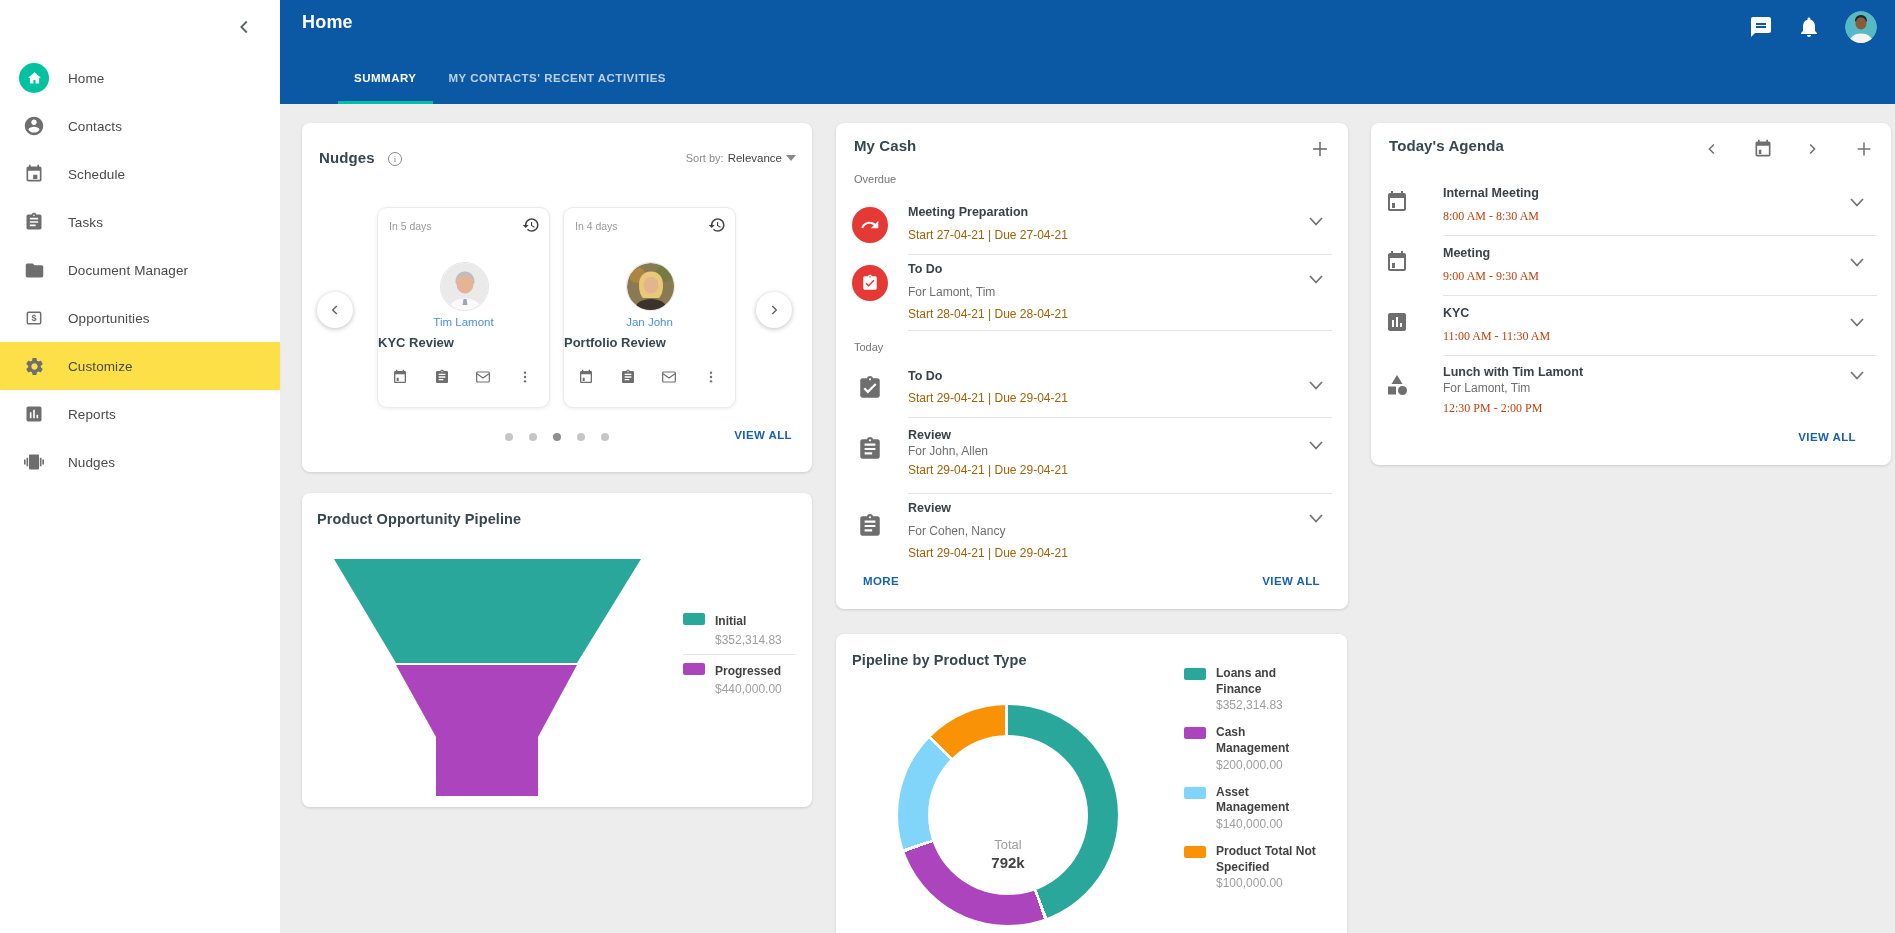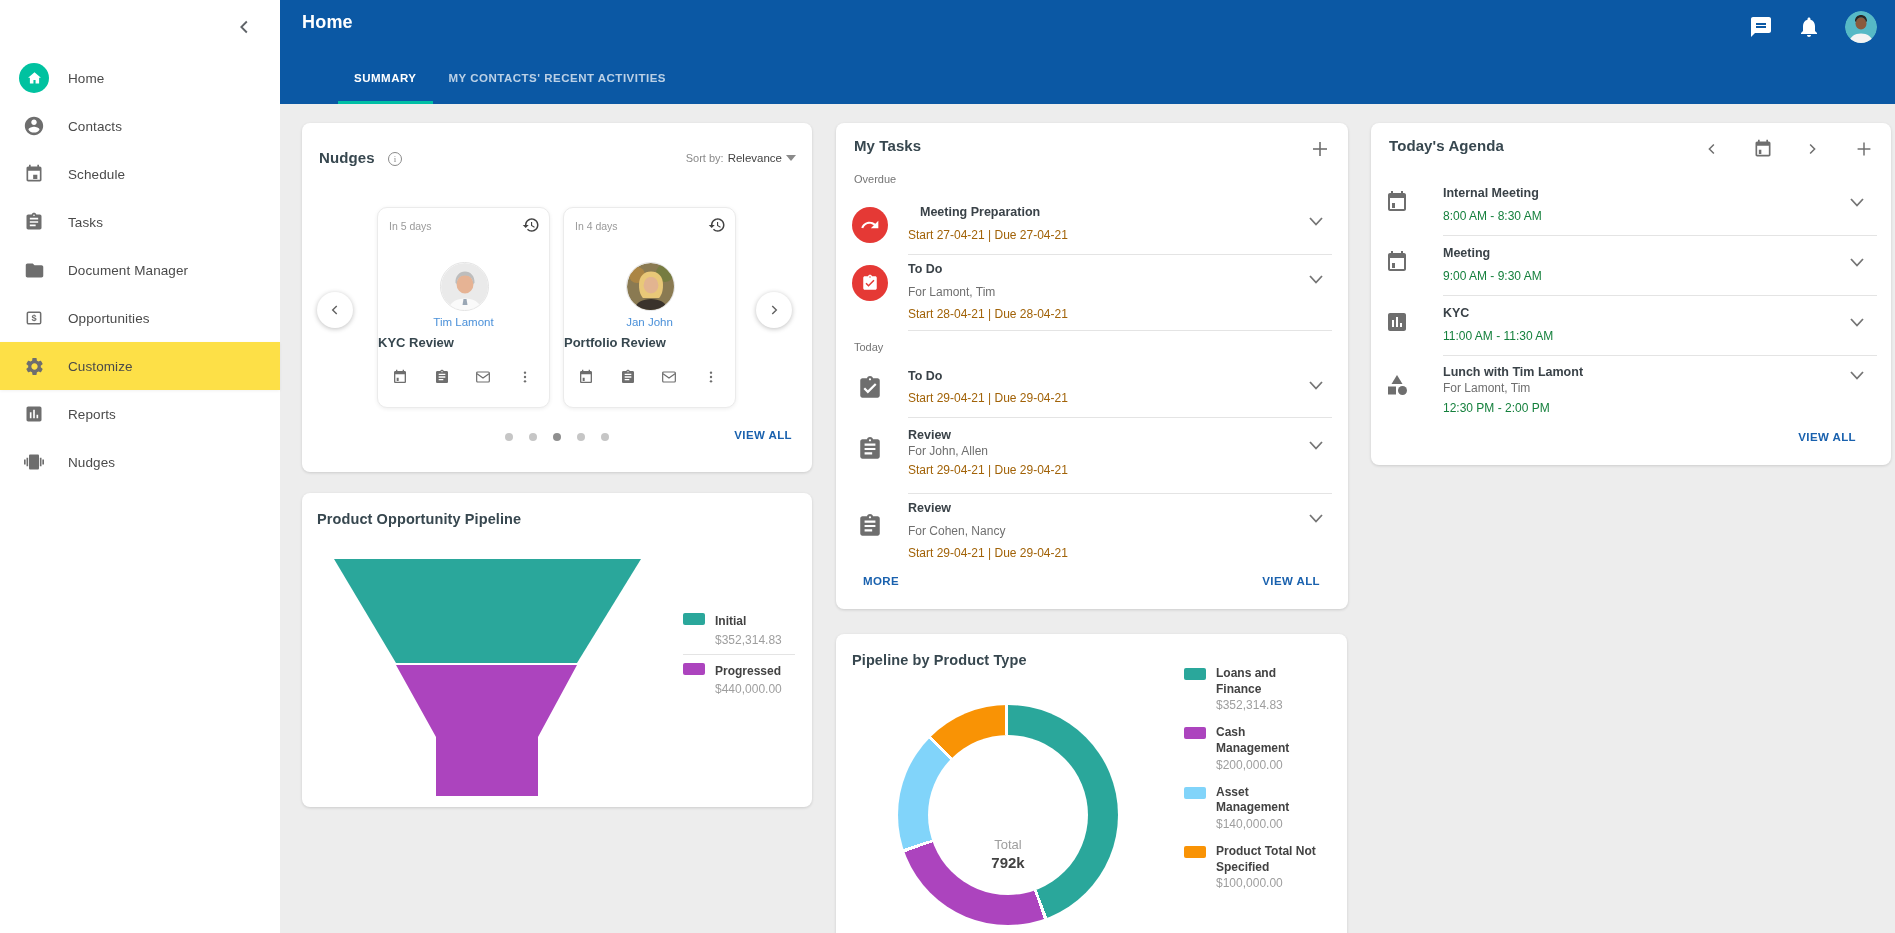--- a/index.html
+++ b/index.html
@@ -72,21 +72,21 @@
   .tasks .more { position:absolute; left:27px; top:452px; }
   .tasks .view-all { position:absolute; right:28px; top:452px; }
 
   
   .agenda { left:1091px; top:19px; width:520px; height:342px; }
   .agenda .head-title { position:absolute; left:18px; top:14px; }
   .ag-nav { position:absolute; top:14px; right:14px; display:flex; align-items:center; gap:26px; }
   .ag-nav .abtn { background:none; border:none; color:#6E6E6E; cursor:pointer; width:24px; height:24px; }
   .ag-icon { position:absolute; left:14px; color:#6E6E6E; }
   .ag-title { position:absolute; left:72px; font-size:12.5px; font-weight:bold; color:#3A4248; }
-  .ag-sub { position:absolute; left:72px; font-size:12px; color:#15803d; }
+  .ag-sub { position:absolute; left:72px; font-size:12px; color:#c2410c;font-family:Liberation Serif, serif; }
   .ag-for { position:absolute; left:72px; font-size:12px; color:#6F6F6F; }
   .agenda .view-all { position:absolute; right:35px; top:308px; }
 
   
   .funnel { left:22px; top:389px; width:510px; height:314px; }
   .funnel .head-title { position:absolute; left:15px; top:18px; font-size:14.5px; }
   .funnel-svg { position:absolute; left:0; top:0; }
   .f-legend { position:absolute; left:381px; top:112px; width:112px; }
   .leg-row { display:flex; gap:10px; padding:6px 0; }
   .leg-sw { flex:0 0 22px; height:12px; border-radius:2px; margin-top:2px; }
@@ -366,36 +366,36 @@
           <span class="dot"></span>
           <span class="dot"></span>
           <span class="dot active"></span>
           <span class="dot"></span>
           <span class="dot"></span>
         </div>
         <button class="blue-link view-all">VIEW ALL</button>
       </section>
 
       <section class="card tasks">
-        <h2 class="card-title head-title">My Tasks</h2>
+        <h2 class="card-title head-title">My Cash</h2>
         <button class="add-btn">
           <span><svg class="ic" width="24" height="24" viewBox="0 0 24 24" fill="none" stroke="currentColor" stroke-width="1.6">
                 <line x1="12" y1="5" x2="12" y2="19"></line>
                 <line x1="5" y1="12" x2="19" y2="12"></line>
               </svg></span>
         </button>
         <span class="sec-label" style="top:50px;">Overdue</span>
 
         <div>
           <span class="t-icon-circle" style="top:84px;">
             <svg class="ic" width="20" height="20" viewBox="0 0 24 24" fill="currentColor">
                 <path d="M18.4 10.6C16.55 8.99 14.15 8 11.5 8c-4.65 0-8.58 3.03-9.96 7.22L3.9 16c1.05-3.19 4.05-5.5 7.6-5.5 1.95 0 3.73.72 5.12 1.88L13 16h9V7l-3.6 3.6z"></path>
               </svg>
           </span>
-          <span class="t-title" style="top:82px;margin-left:12px;">Meeting Preparation</span>
+          <span class="t-title" style="top:82px;">Meeting Preparation</span>
           <span class="t-sub" style="top:105px;">Start 27-04-21 | Due 27-04-21</span>
           <button class="row-chev" style="top:94px;"><span><svg class="ic" width="14" height="9" viewBox="0 0 14 9" fill="none" stroke="currentColor" stroke-width="1.8">
                   <polyline points="1,1 7,7.5 13,1"></polyline>
                 </svg></span></button>
         </div>
         <div class="divider" style="left:72px; right:16px; top:131px;"></div>
 
         <div>
           <span class="t-icon-circle" style="top:142px;">
             <svg class="ic" width="18" height="18" viewBox="0 0 24 24" fill="currentColor">

